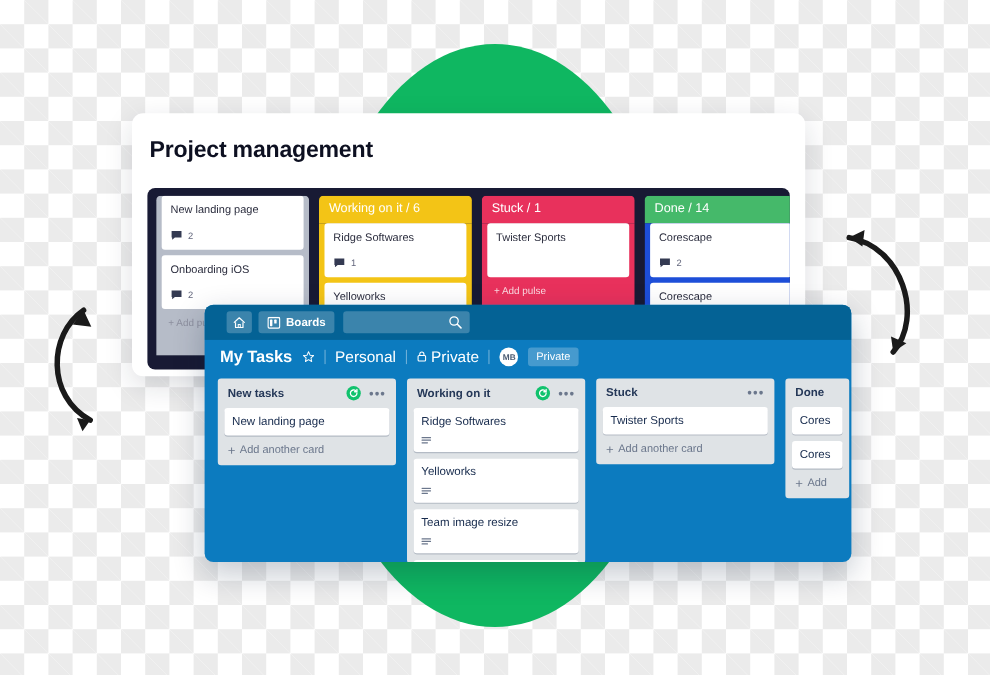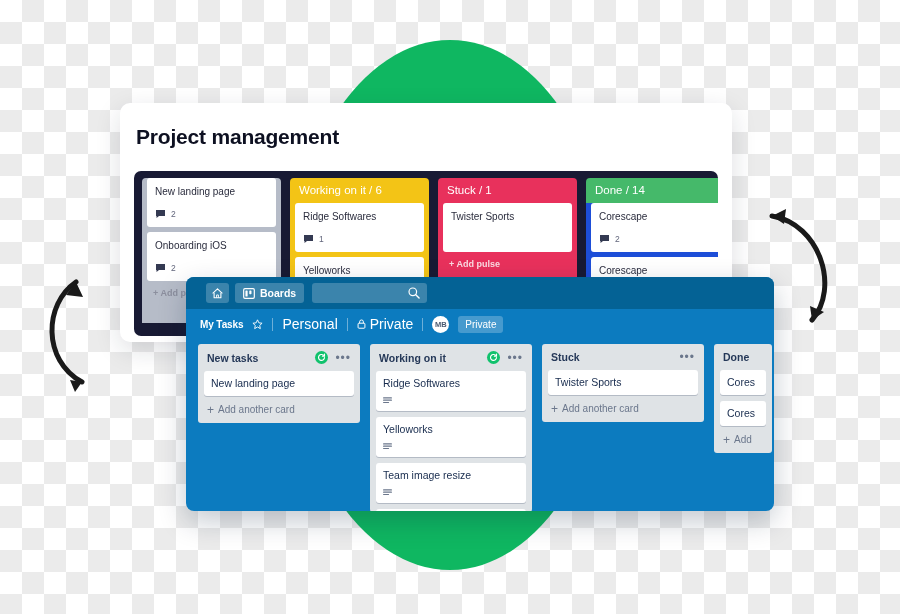--- a/index.html
+++ b/index.html
@@ -120,21 +120,20 @@
     gap: 5px;
   }
   .m-card-meta .cnt {
     font-size: 8.5px;
     color: #62667c;
   }
   .m-addpulse {
     font-size: 9px;
     color: rgba(255,255,255,0.82);
     padding: 2px 6px 25px 6px;
-    font-weight: bold;
   }
   .m-col.newcol .m-addpulse { color: #8c8f9e; }
 
   
   #trello-window {
     position: absolute;
     left: 186px;
     top: 277px;
     width: 588px;
     height: 234px;
@@ -179,21 +178,21 @@
   }
 
   #trello-boardbar {
     height: 30px;
     display: flex;
     align-items: center;
     padding-left: 14px;
     gap: 9px;
     color: #ffffff;
   }
-  #board-name { font-size: 10px; font-weight: bold; letter-spacing: -0.1px; }
+  #board-name { font-size: 15px; font-weight: bold; letter-spacing: -0.1px; }
   .t-sep { width: 1px; height: 13px; background: rgba(255,255,255,0.40); }
   .t-meta { font-size: 14px; display: flex; align-items: center; gap: 4px; }
   #t-avatar {
     width: 17px; height: 17px; border-radius: 50%;
     background: #ffffff; color: #4b5b72;
     font-size: 7.5px; font-weight: bold;
     display: flex; align-items: center; justify-content: center;
   }
   #t-invite {
     background: rgba(255,255,255,0.24);

